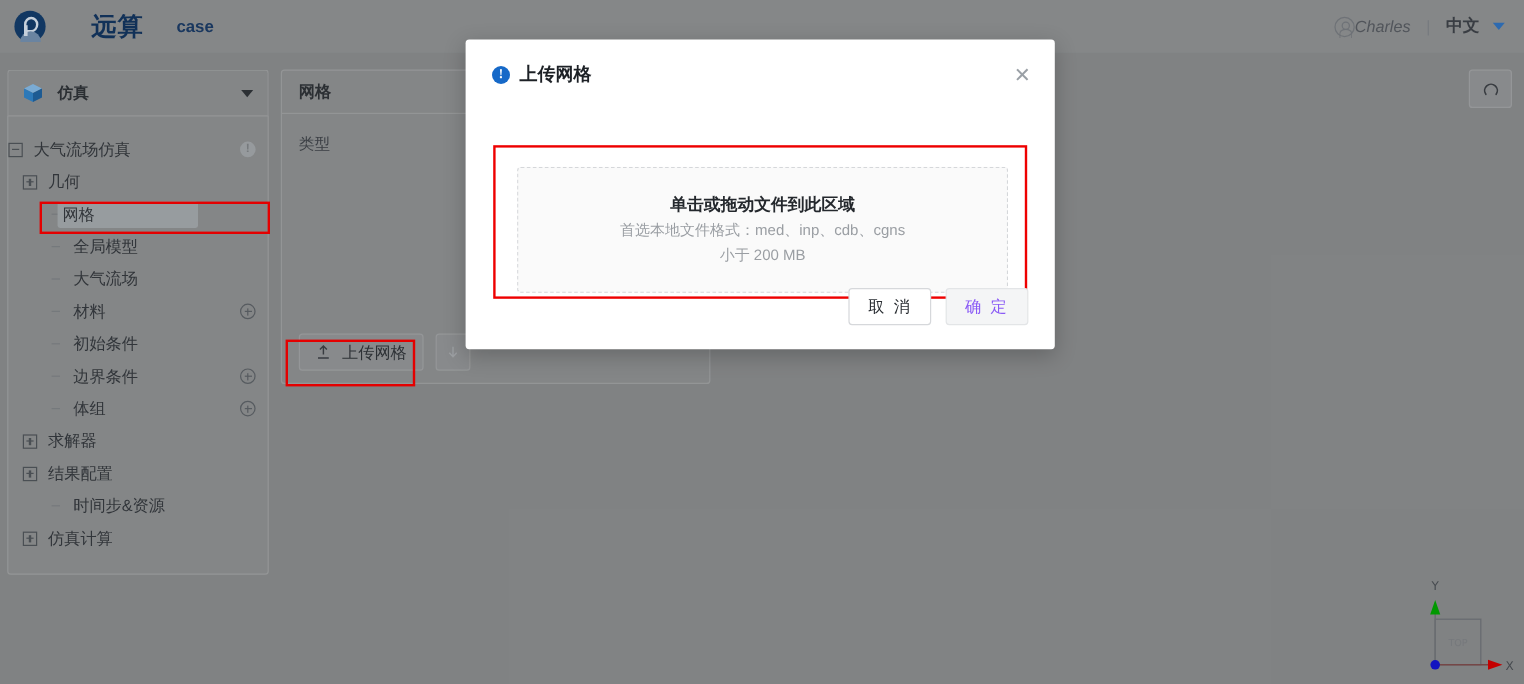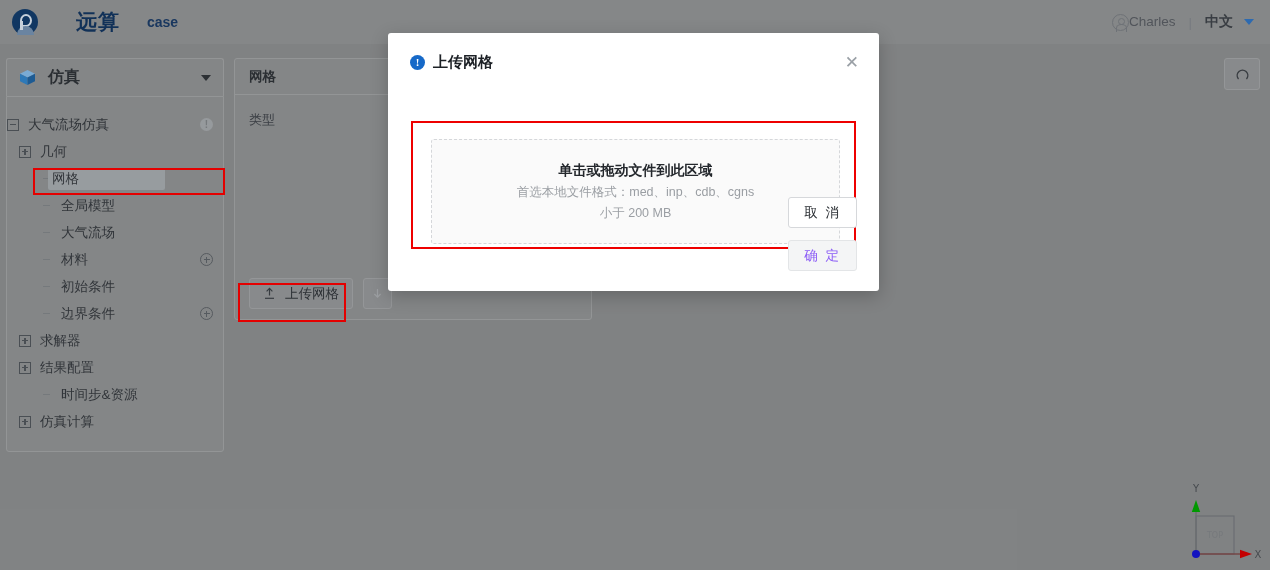--- a/index.html
+++ b/index.html
@@ -46,21 +46,21 @@
     margin-left: 6px; letter-spacing: 1px;
     font-family: "DejaVu Sans", sans-serif;
   }
   .case-name {
     margin-left: 27px; font-size: 14px; color: #1b3a63; font-weight: bold;
   }
   .topbar-right {
     margin-left: auto; display: flex; align-items: center; margin-right: 16px;
     color: #5d6268; font-size: 13.5px;
   }
-  .user-chip { display: flex; color: #55595f; }
+  .user-chip { display: flex; align-items: center; color: #55595f; font-style: italic; }
   .user-avatar {
     width: 17px; height: 17px; border-radius: 50%;
     border: 1.3px solid #73777c; position: relative;
   }
   .user-avatar::before {
     content: ""; position: absolute; left: 5px; top: 3px;
     width: 5px; height: 5px; border-radius: 50%; border: 1.2px solid #73777c;
   }
   .user-avatar::after {
     content: ""; position: absolute; left: 3px; top: 9.5px;
@@ -84,21 +84,21 @@
     height: 38px; background: #8a8c8d;
     border: 1px solid #9a9c9d; border-bottom: none;
     border-radius: 3px 3px 0 0;
     display: flex; align-items: center; padding: 0 12px;
   }
   .cube-icon {
     width: 17px; height: 17px; position: relative; flex: 0 0 auto;
   }
   .cube-icon svg { display: block; }
   .sidebar-head-label {
-    margin-left: 12px; font-size: 16px; font-weight: bold; color: #2d3136;
+    margin-left: 12px; font-size: 13px; font-weight: bold; color: #2d3136;
   }
   .sidebar-caret {
     margin-left: auto; width: 0; height: 0;
     border-left: 5px solid transparent; border-right: 5px solid transparent;
     border-top: 6px solid #2e3237;
   }
   .tree {
     background: #8a8c8d; border: 1px solid #9a9c9d;
     border-radius: 0 0 3px 3px;
     padding: 14px 0 16px 0; min-height: 356px;
@@ -244,21 +244,21 @@
   .dropzone {
     position: absolute; left: 18px; top: 16px; width: 409px; height: 105px;
     border: 1px dashed #d5d7da; border-radius: 3px; background: #fafafa;
     display: flex; flex-direction: column; align-items: center;
     justify-content: center; gap: 4px;
   }
   .dz-main { font-size: 14px; font-weight: bold; color: #24282d; }
   .dz-sub  { font-size: 12.5px; color: #9a9ea3; }
   .modal-actions {
     position: absolute; right: 22px; bottom: 20px;
-    display: flex; gap: 12px; flex-direction: column;
+    display: flex; gap: 12px;
   }
   .btn {
     min-width: 62px; height: 31px; border-radius: 3px;
     display: flex; align-items: center; justify-content: center;
     font-size: 13.5px; padding: 0 15px; cursor: pointer;
     letter-spacing: 2px;
   }
   .btn-cancel { background: #fff; border: 1px solid #d6d8db; color: #2a2e33; }
   .btn-ok { background: #f4f5f6; border: 1px solid #e3e5e7; color: #8b5cf6; cursor: not-allowed; }
 </style>
@@ -326,20 +326,25 @@
           <span class="row-label">材料</span>
           <span class="row-plus"></span>
         </div>
         <div class="tree-row ind2">
           <span class="leaf-dash"></span>
           <span class="row-label">初始条件</span>
         </div>
         <div class="tree-row ind2">
           <span class="leaf-dash"></span>
           <span class="row-label">边界条件</span>
+          <span class="row-plus"></span>
+        </div>
+        <div class="tree-row ind2">
+          <span class="leaf-dash"></span>
+          <span class="row-label">体组</span>
           <span class="row-plus"></span>
         </div>
         <div class="tree-row ind1">
           <span class="toggle-box plus"></span>
           <span class="row-label">求解器</span>
         </div>
         <div class="tree-row ind1">
           <span class="toggle-box plus"></span>
           <span class="row-label">结果配置</span>
         </div>

